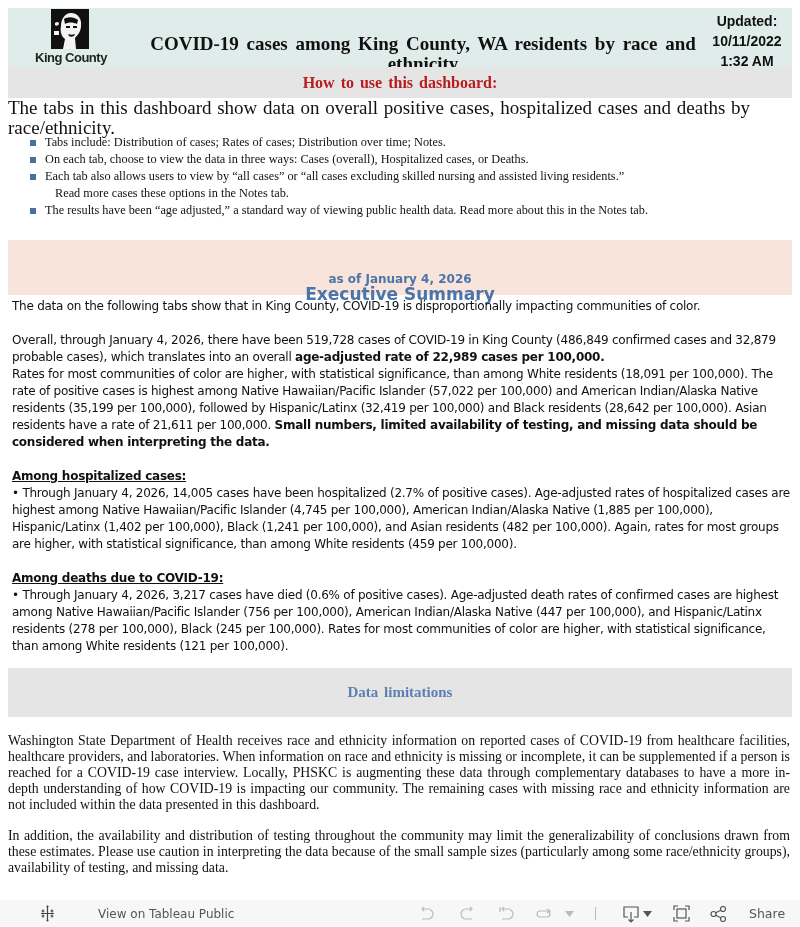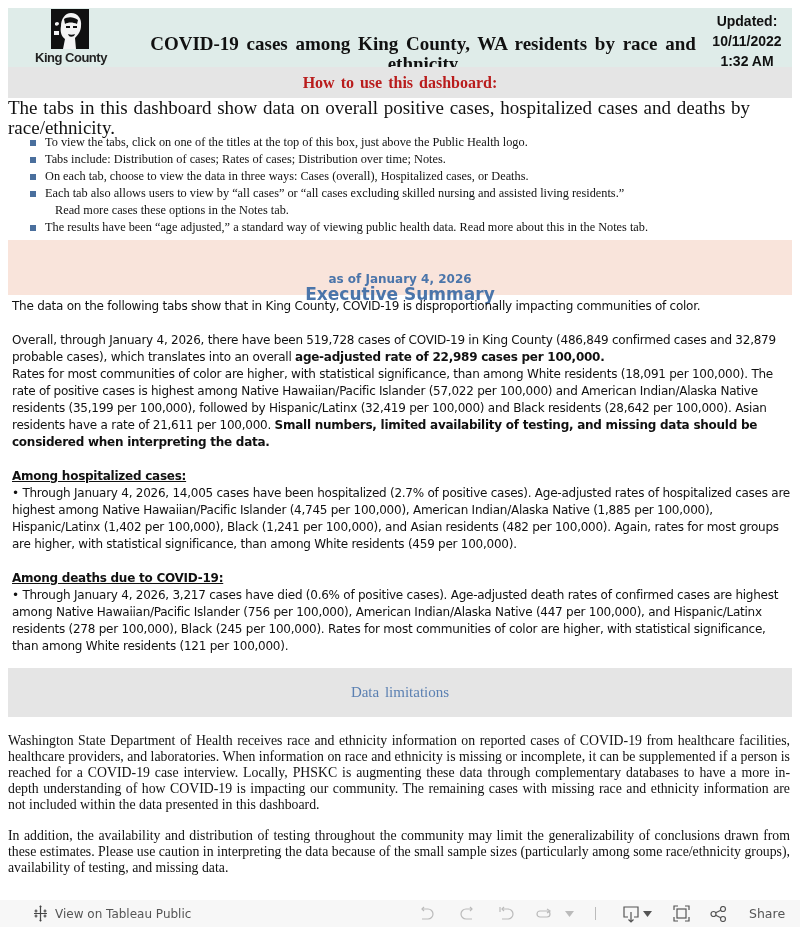--- a/index.html
+++ b/index.html
@@ -27,29 +27,29 @@
   .exec-title { position: absolute; left: 0; top: 4px; width: 784px; text-align: center; font-family: "DejaVu Sans", sans-serif; font-weight: bold; font-size: 17px; color: #4b75aa; margin-top: 40px; }
   .exec-sub { position: absolute; left: 0; top: 32px; width: 784px; text-align: center; font-family: "DejaVu Sans", sans-serif; font-weight: bold; font-size: 12px; color: #4b75aa; }
 
   .summary { position: absolute; left: 12px; top: 298px; width: 780px; font-family: "DejaVu Sans", sans-serif; font-size: 12px; line-height: 17px; color: #111; letter-spacing: -0.25px; }
   .summary p { margin: 0; }
   .summary .gap { height: 17px; }
   .summary b { font-weight: bold; }
   .summary .heading { font-weight: bold; text-decoration: underline; }
 
   .dl-band { position: absolute; left: 8px; top: 668px; width: 784px; height: 49px; background: #e5e5e5; }
-  .dl-title { position: absolute; left: 0; top: 16px; width: 784px; text-align: center; font-family: "Liberation Serif", serif; font-weight: normal; font-size: 15px; color: #5b80b2; word-spacing: 2px; }
+  .dl-title { position: absolute; left: 0; top: 16px; width: 784px; text-align: center; font-family: "Liberation Serif", serif; font-weight: bold; font-size: 15px; color: #5b80b2; word-spacing: 2px; }
 
   .limits { position: absolute; left: 8px; top: 733px; width: 782px; font-size: 13.8px; line-height: 16px; text-align: justify; }
   .limits p + p { margin-top: 15px; }
 
   .footer { position: absolute; left: 0; top: 900px; width: 800px; height: 27px; background: #f7f7f7; font-family: "DejaVu Sans", sans-serif; font-size: 12px; color: #555; }
   .footer .item { position: absolute; top: 0; height: 27px; display: flex; align-items: center; cursor: pointer; }
   .footer svg { display: block; }
-  .tableau-link { left: 32px; }
+  .tableau-link { left: 39px; gap: 36px; }
   .tableau-link span.txt { margin-left: 6px; color: #555; }
   .share-btn span.txt { margin-left: 22px; font-size: 12.5px; color: #555; }
   .sep { position: absolute; left: 595px; top: 7px; width: 1px; height: 13px; background: #bbb; }
 </style>
 </head>
 <body>
 
 <div class="header">
   <div class="logo">
     <div class="logo-mark">
@@ -73,21 +73,20 @@
     <div>1:32 AM</div>
   </div>
 </div>
 
 <div class="howto-band">
   <div class="howto-title">How to use this dashboard:</div>
 </div>
 <div class="intro">The tabs in this dashboard show data on overall positive cases, hospitalized cases and deaths by race/ethnicity.</div>
 
 <ul class="bullets">
-  <li><span class="sq"></span><span>To view the tabs, click on one of the titles at the top of this box, just above the Public Health logo.</span></li>
   <li><span class="sq"></span><span>Tabs include: Distribution of cases; Rates of cases; Distribution over time; Notes.</span></li>
   <li><span class="sq"></span><span>On each tab, choose to view the data in three ways: Cases (overall), Hospitalized cases, or Deaths.</span></li>
   <li><span class="sq"></span><span>Each tab also allows users to view by “all cases” or “all cases excluding skilled nursing and assisted living residents.”</span><span class="cont">Read more cases these options in the Notes tab.</span></li>
   <li><span class="sq"></span><span>The results have been “age adjusted,” a standard way of viewing public health data. Read more about this in the Notes tab.</span></li>
 </ul>
 
 <div class="exec-band">
   <div class="exec-title">Executive Summary</div>
   <div class="exec-sub">as of January 4, 2026</div>
 </div>

